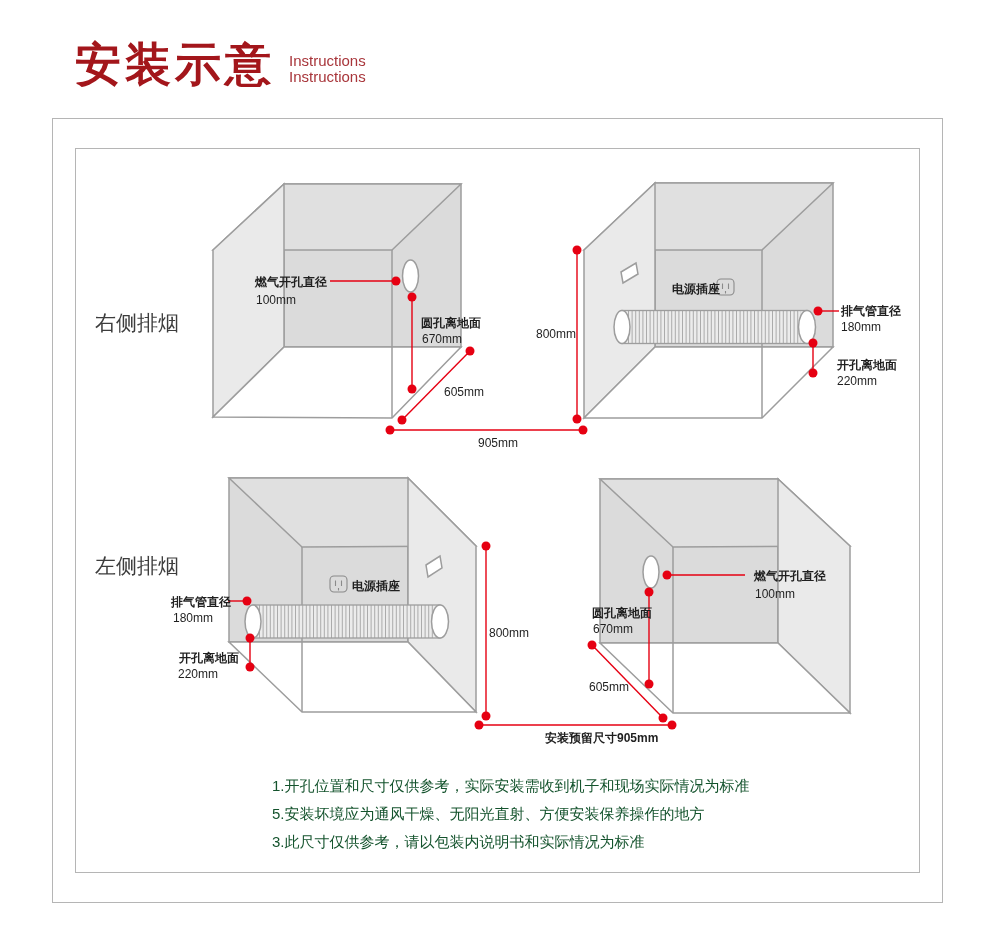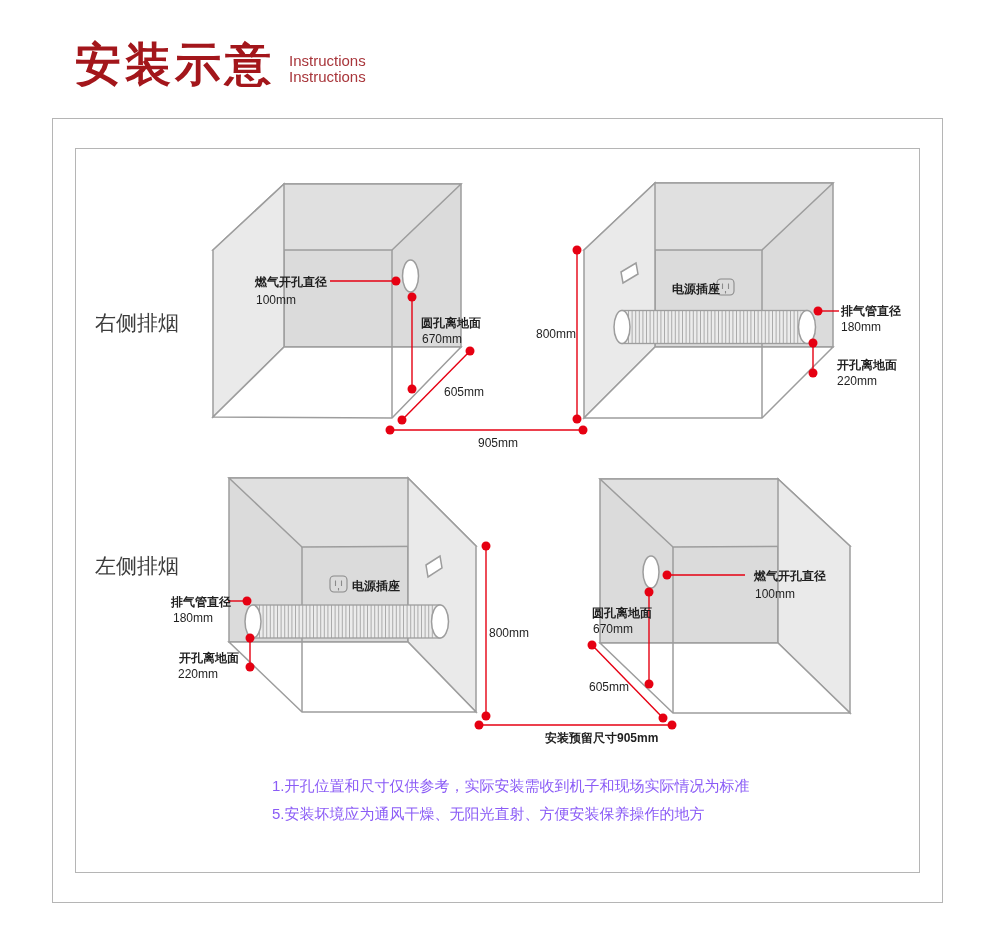--- a/index.html
+++ b/index.html
@@ -4,21 +4,21 @@
 <style>
   html,body{margin:0;padding:0;background:#ffffff;}
   body{font-family:"Liberation Sans","DejaVu Sans",sans-serif;}
   #stage{position:relative;width:990px;height:942px;background:#fff;overflow:hidden;}
   .frame{position:absolute;border:1px solid #b5b5b5;background:transparent;}
   #frame-outer{left:52px;top:118px;width:889px;height:783px;}
   #frame-inner{left:75px;top:148px;width:843px;height:723px;}
   #title-block{position:absolute;left:75px;top:40px;display:flex;align-items:flex-end;}
   #page-title{font-size:46px;font-weight:bold;color:#a3161b;letter-spacing:4px;line-height:1.05;}
   #page-subtitle{margin-left:14px;margin-bottom:3px;font-size:15px;line-height:16px;color:#a8353a;}
-  #notes{position:absolute;left:272px;top:772px;font-size:15px;line-height:28px;color:#8b5cf6;}
+  #notes{position:absolute;left:272px;top:772px;font-size:15px;line-height:28px;color:#14532d;}
   svg text{font-family:"Liberation Sans","DejaVu Sans",sans-serif;fill:#1f1f1f;}
   .dim-label{font-size:12px;font-weight:bold;}
   .dim-value{font-size:12px;}
   .row-label{font-size:21px;fill:#3d3d3d;}
   .wall{stroke:#9d9d9d;stroke-width:1.5;}
   .redline{stroke:#e60012;stroke-width:1.4;}
   .reddot{fill:#e60012;}
   .thin{stroke:#8a8a8a;stroke-width:1.1;fill:none;}
 </style>
 </head>
@@ -176,15 +176,16 @@
       <line class="redline" x1="592" y1="645" x2="663" y2="718"></line>
       <circle class="reddot" cx="592" cy="645" r="4.5"></circle>
       <circle class="reddot" cx="663" cy="718" r="4.5"></circle>
       <text class="dim-value" x="589" y="691">605mm</text>
     </g>
   </svg>
 
   <div id="notes">
     <div>1.开孔位置和尺寸仅供参考，实际安装需收到机子和现场实际情况为标准</div>
     <div>5.安装坏境应为通风干燥、无阳光直射、方便安装保养操作的地方</div>
+    <div>3.此尺寸仅供参考，请以包装内说明书和实际情况为标准</div>
   </div>
 
 </div>
 
 </body></html>

